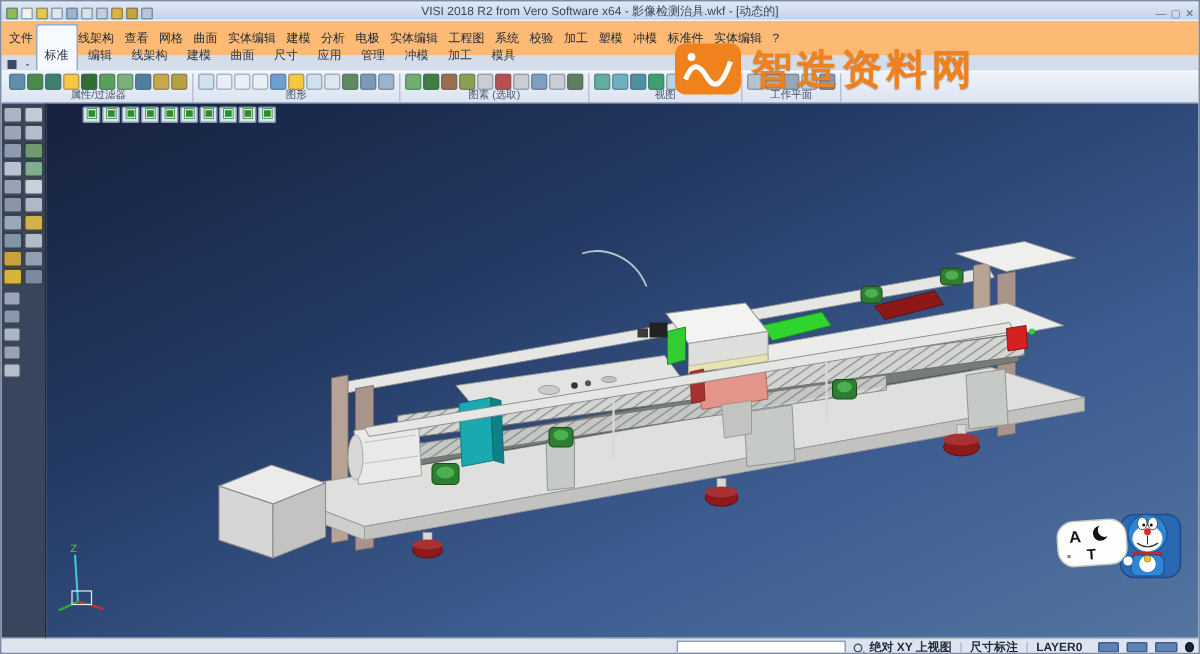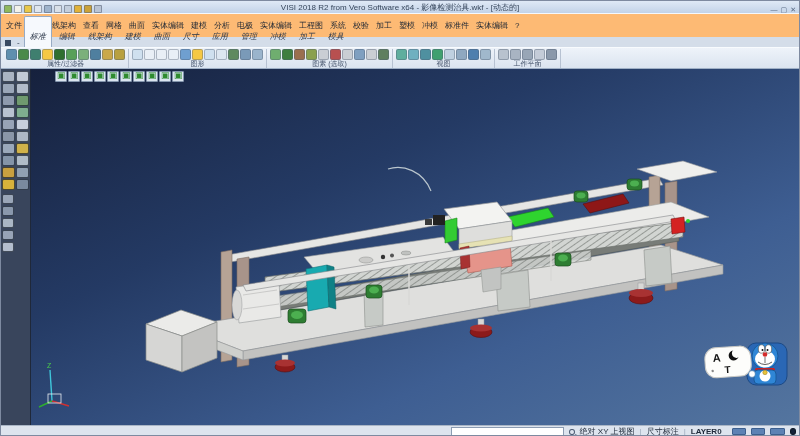--- a/index.html
+++ b/index.html
@@ -12,21 +12,21 @@
   .qat .icon { width:8px; height:8px; border-radius:1px; border:1px solid rgba(90,100,120,.55); }
   .win-title { position:absolute; left:0; right:0; text-align:center; font-size:8px; color:#37475c; pointer-events:none; white-space:nowrap; }
   .win-btns { margin-left:auto; display:flex; gap:3px; font-size:7px; color:#5a6b85; line-height:1; }
   .win-btns span { cursor:default; }
 
   
   .menubar { height:24px; background:#fdba74; border-top:1px solid #f4f8fd; display:flex; align-items:center; gap:7px; padding:0 5px; font-size:8px; color:#1d2633; white-space:nowrap; }
 
   
   .tabsrow { height:10px; background:#d4dde9; display:flex; align-items:flex-end; gap:1px; padding:0 2px; font-size:8px; color:#2a3648; }
-  .tab { padding:15px 5px; height:9px; line-height:9px; border:1px solid transparent; border-bottom:none;font-style:italic; }
+  .tab { padding:15px 5px; height:9px; line-height:9px; border:1px solid transparent; border-bottom:none; }
   .tab.active { background:#f6f9fd; border-color:#97abc4; border-radius:2px 2px 0 0; }
   .tab-dot { width:6px; height:6px; background:#3a4a62; margin:0 2px 1px 2px; }
   .tab-min { font-size:8px; padding:0 3px; color:#2a3648; }
 
   
   .ribbon { height:22px; background:linear-gradient(#eef3fa,#dbe4f0); border-top:1px solid #f8fbfe; border-bottom:1px solid #9fb0c6; display:flex; padding:1px 2px 0 2px; }
   .rgroup { display:flex; flex-direction:column; align-items:center; border-right:1px solid #b7c2d2; padding:0 3px; }
   .rgroup .icons { display:flex; gap:1px; align-items:center; height:13px; }
   .rgroup .icon { width:11px; height:11px; border-radius:2px; border:1px solid rgba(80,95,115,.4); }
   .rgroup .glabel { font-size:7px; color:#44536b; line-height:8px; white-space:nowrap; }
@@ -52,21 +52,21 @@
   .wm-text { font-size:27px; font-weight:bold; color:#f0821e; letter-spacing:3px; text-shadow:0 1px 1px rgba(120,50,0,.45); white-space:nowrap; }
 
   
   .gadget { position:absolute; left:672px; top:270px; width:96px; height:52px; }
 
   
   .statusA { height:12px; background:#dde4ee; border-top:1px solid #aab6c6; display:flex; align-items:center; gap:5px; font-size:8px; color:#1f2a3a; }
   .statusA input { margin-left:450px; width:128px; height:9px; font-size:8px; border:1px solid #8c9cb2; background:#fff; }
   .mag { width:6px; height:6px; border:1px solid #4a5a72; border-radius:50%; position:relative; }
   .mag::after { content:""; position:absolute; left:5px; top:5px; width:3px; height:1px; background:#4a5a72; transform:rotate(45deg); }
-  .chip { white-space:nowrap; }
+  .chip { white-space:nowrap;font-weight:bold; }
   .chip.layer { font-weight:bold; }
   .sepv { color:#9aa8ba; }
   .bluebar { width:16px; height:7px; background:#5d82b4; border:1px solid #3c5f8e; border-radius:1px; }
   .dotbtn { width:7px; height:7px; border-radius:50%; background:#15233a; border:1px solid #0a1524; margin-right:3px; }
 
   .statusB { height:9px; background:#dde4ee; border-top:1px solid #c2cbd8; display:flex; align-items:center; gap:4px; font-size:7px; color:#222c3c; padding-left:460px; white-space:nowrap; }
   .statusB .icon { width:8px; height:7px; border-radius:1px; border:1px solid rgba(70,85,105,.5); }
   .coordx, .coordy { color:#cc3a12; }
   .coordz { color:#1c2430; }
 
@@ -419,20 +419,28 @@
           <rect x="52" y="29" width="20" height="3" rx="1.5" fill="#cc2222"></rect>
           <rect x="51" y="31" width="22" height="14" rx="4" fill="#2f86d6" stroke="#1a5a9a"></rect>
           <circle cx="62" cy="37" r="5.5" fill="#fff"></circle>
           <circle cx="62" cy="33.5" r="2.2" fill="#e8c33a" stroke="#9a7d1a" stroke-width="0.5"></circle>
           <circle cx="49" cy="35" r="3.4" fill="#fff" stroke="#1a5a9a" stroke-width="0.6"></circle>
         </g>
       </svg>
     </div>
   </div>
 
+  <div class="watermark">
+    <svg width="46" height="38" viewBox="0 0 46 38">
+      <rect x="1" y="2" width="44" height="34" rx="7" fill="#f0821e"></rect>
+      <path d="M8,26 Q14,10 22,24 Q30,38 38,14" stroke="#fff" stroke-width="3.4" fill="none"></path>
+      <circle cx="12" cy="11" r="2.6" fill="#fff"></circle>
+    </svg>
+    <span class="wm-text">智造资料网</span>
+  </div>
 
   <div class="statusA">
     <input value="" style="">
     <span class="mag"></span>
     <span class="chip">绝对 XY 上视图</span>
     <span class="sepv">|</span>
     <span class="chip">尺寸标注</span>
     <span class="sepv">|</span>
     <span class="chip layer">LAYER0</span>
     <span style="margin-left:auto"></span>

